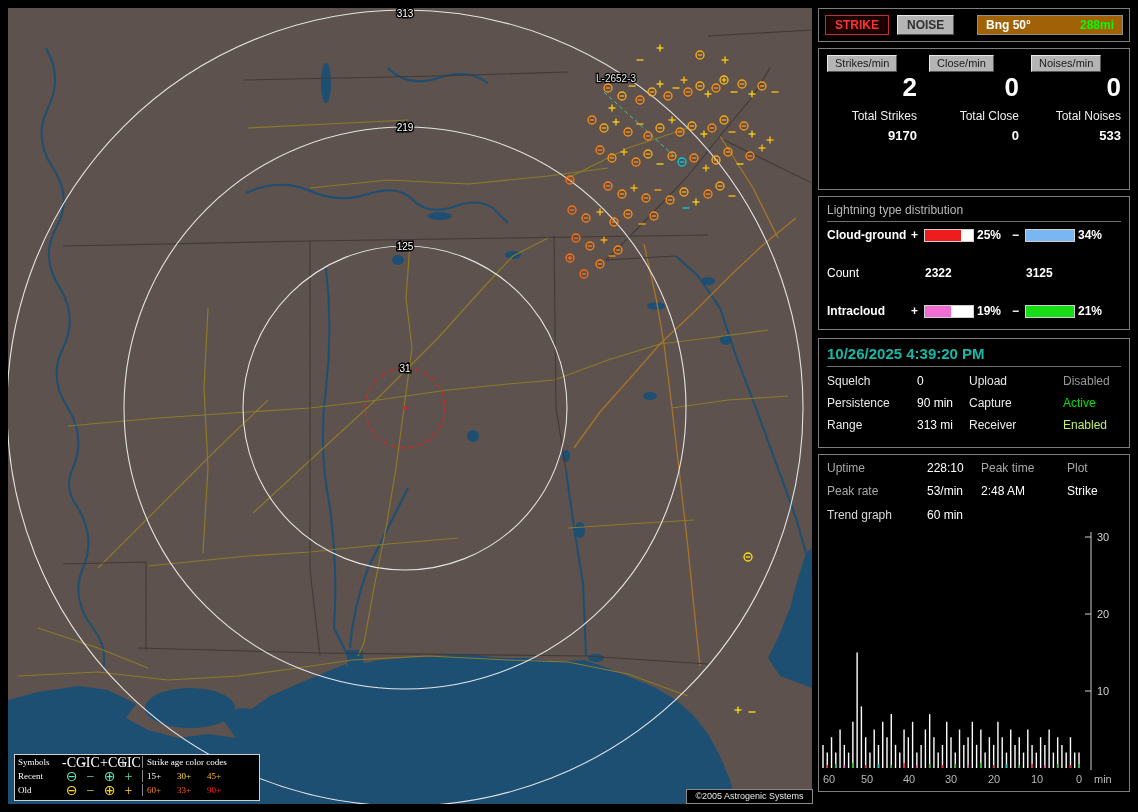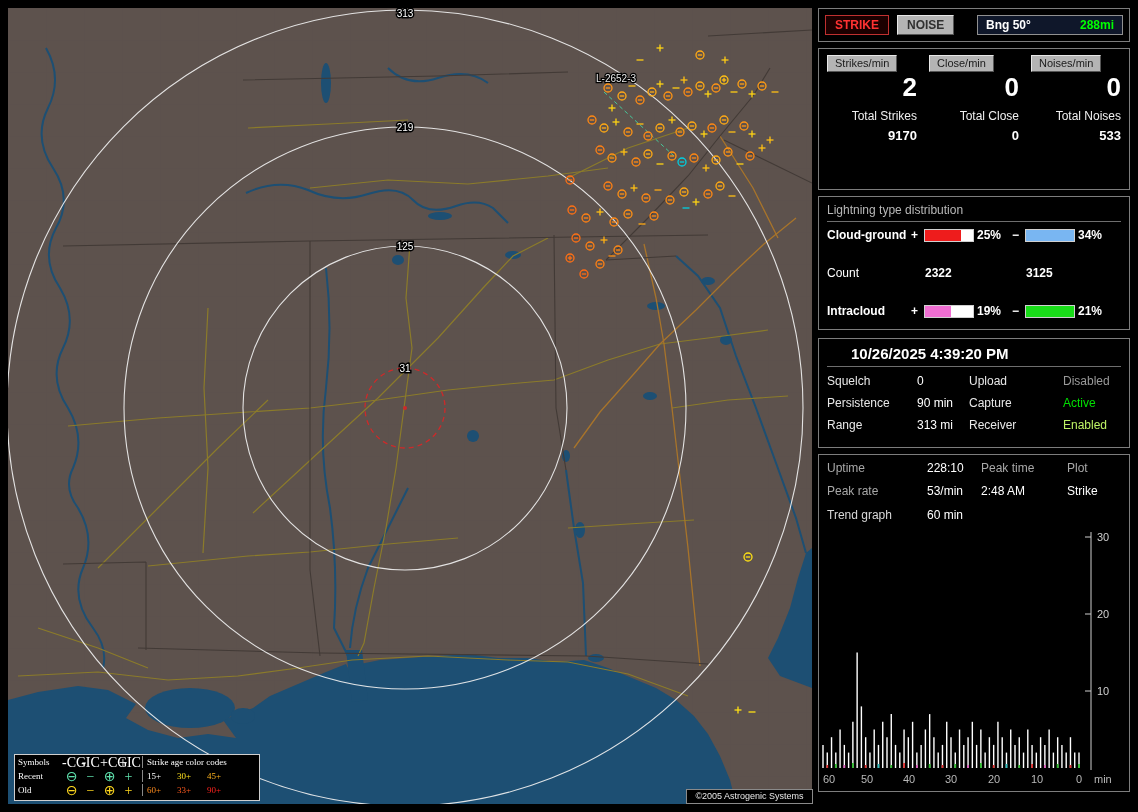--- a/index.html
+++ b/index.html
@@ -31,21 +31,21 @@
        box-sizing:border-box;padding:6px 8px;overflow:hidden;}
   #box-top{top:8px;height:34px;display:flex;align-items:center;gap:8px;padding:4px 6px;}
   #box-stats{top:48px;height:142px;}
   #box-dist{top:196px;height:134px;}
   #box-dt{top:338px;height:110px;}
   #box-trend{top:454px;height:338px;}
 
   .btn{font-size:12px;font-weight:bold;padding:2px 9px;cursor:pointer;}
   #strike-btn{background:#1c0000;color:#ff3232;border:1px solid #c03030;}
   #noise-btn{background:#b4b4b4;color:#303030;border:1px solid;border-color:#e8e8e8 #555 #555 #e8e8e8;}
-  #bng-box{margin-left:auto;background:#0f172a;border:1px solid #909090;display:flex;
+  #bng-box{margin-left:auto;background:#a16207;border:1px solid #909090;display:flex;
            justify-content:space-between;min-width:128px;padding:2px 8px;font-size:12px;font-weight:bold;}
   #bng-value{color:#00ff00;}
 
   .rates{display:grid;grid-template-columns:1fr 1fr 1fr;gap:12px;}
   .rate-col{display:flex;flex-direction:column;}
   .rate-btn{align-self:flex-start;background:#b4b4b4;color:#1a1a1a;font-size:11px;
             padding:1px 7px 2px;border:1px solid;border-color:#e8e8e8 #555 #555 #e8e8e8;}
   .rate-value{align-self:flex-end;font-size:26px;font-weight:bold;line-height:1.05;margin-top:2px;}
   .total-label{align-self:flex-end;font-size:12px;margin-top:8px;color:#f0f0f0;}
   .total-value{align-self:flex-end;font-size:13px;font-weight:bold;margin-top:5px;}
@@ -55,21 +55,21 @@
   .dist-grid{display:grid;grid-template-columns:84px 13px 50px 38px 13px 50px 30px;
              align-items:center;row-gap:24px;font-size:12px;margin-top:2px;}
   .dist-name{font-weight:bold;}
   .sign{font-weight:bold;text-align:left;}
   .bar{height:11px;background:#fff;border:1px solid #d0d0d0;position:relative;}
   .bar .fill{position:absolute;left:0;top:0;bottom:0;display:block;}
   .pct{font-weight:bold;padding-left:3px;}
   .count-pos{grid-column:2/5;font-weight:bold;padding-left:14px;}
   .count-neg{grid-column:5/8;font-weight:bold;padding-left:14px;}
 
-  #datetime{color:#ffffff;font-size:15px;font-weight:bold;margin-left:24px;}
+  #datetime{color:#14b8a6;font-size:15px;font-weight:bold;}
   .set-grid{display:grid;grid-template-columns:90px 52px 94px auto;row-gap:8px;font-size:12px;margin-top:7px;}
   .set-l{color:#e8e8e8;} .set-v1{color:#fff;}
 
   .stat-grid{display:grid;grid-template-columns:100px 54px 86px auto;row-gap:9px;font-size:12px;}
   .glabel{color:#a8a8a8;} .gvalue{color:#fff;}
   .trend-row{display:grid;grid-template-columns:100px auto;font-size:12px;margin-top:10px;}
   #trend-svg{margin-top:6px;margin-left:-6px;}
 </style>
 </head>
 <body>

